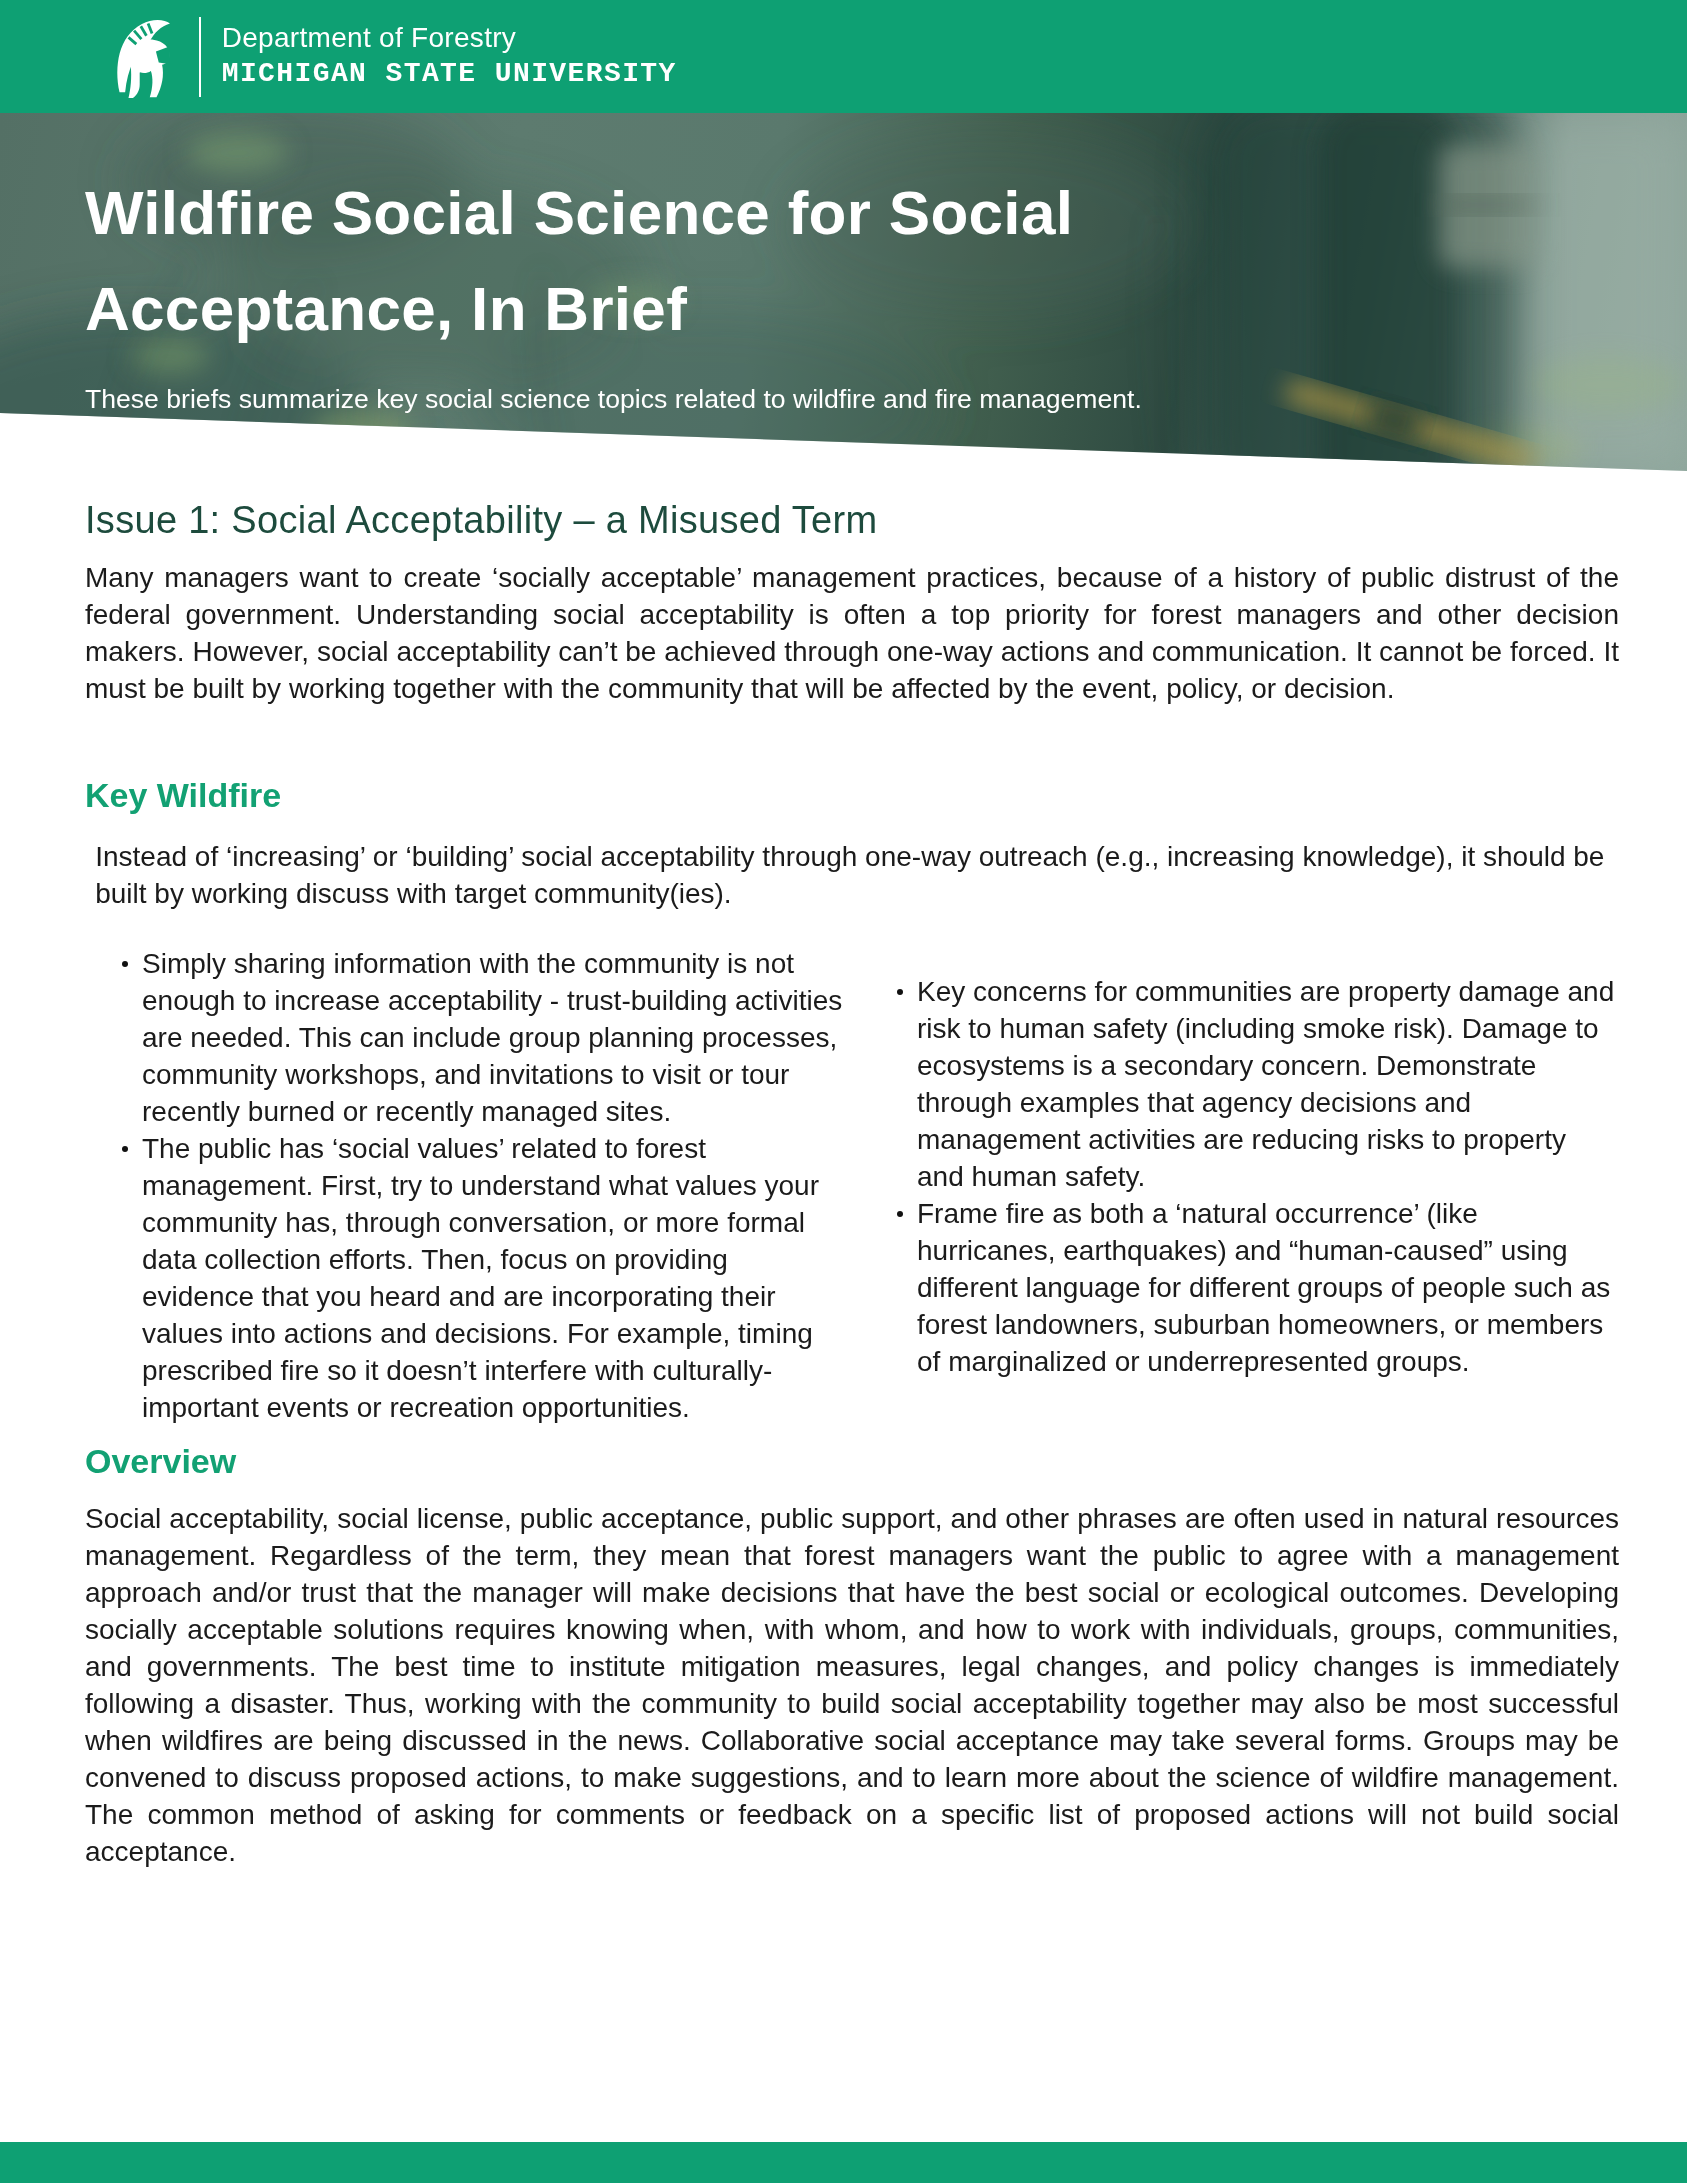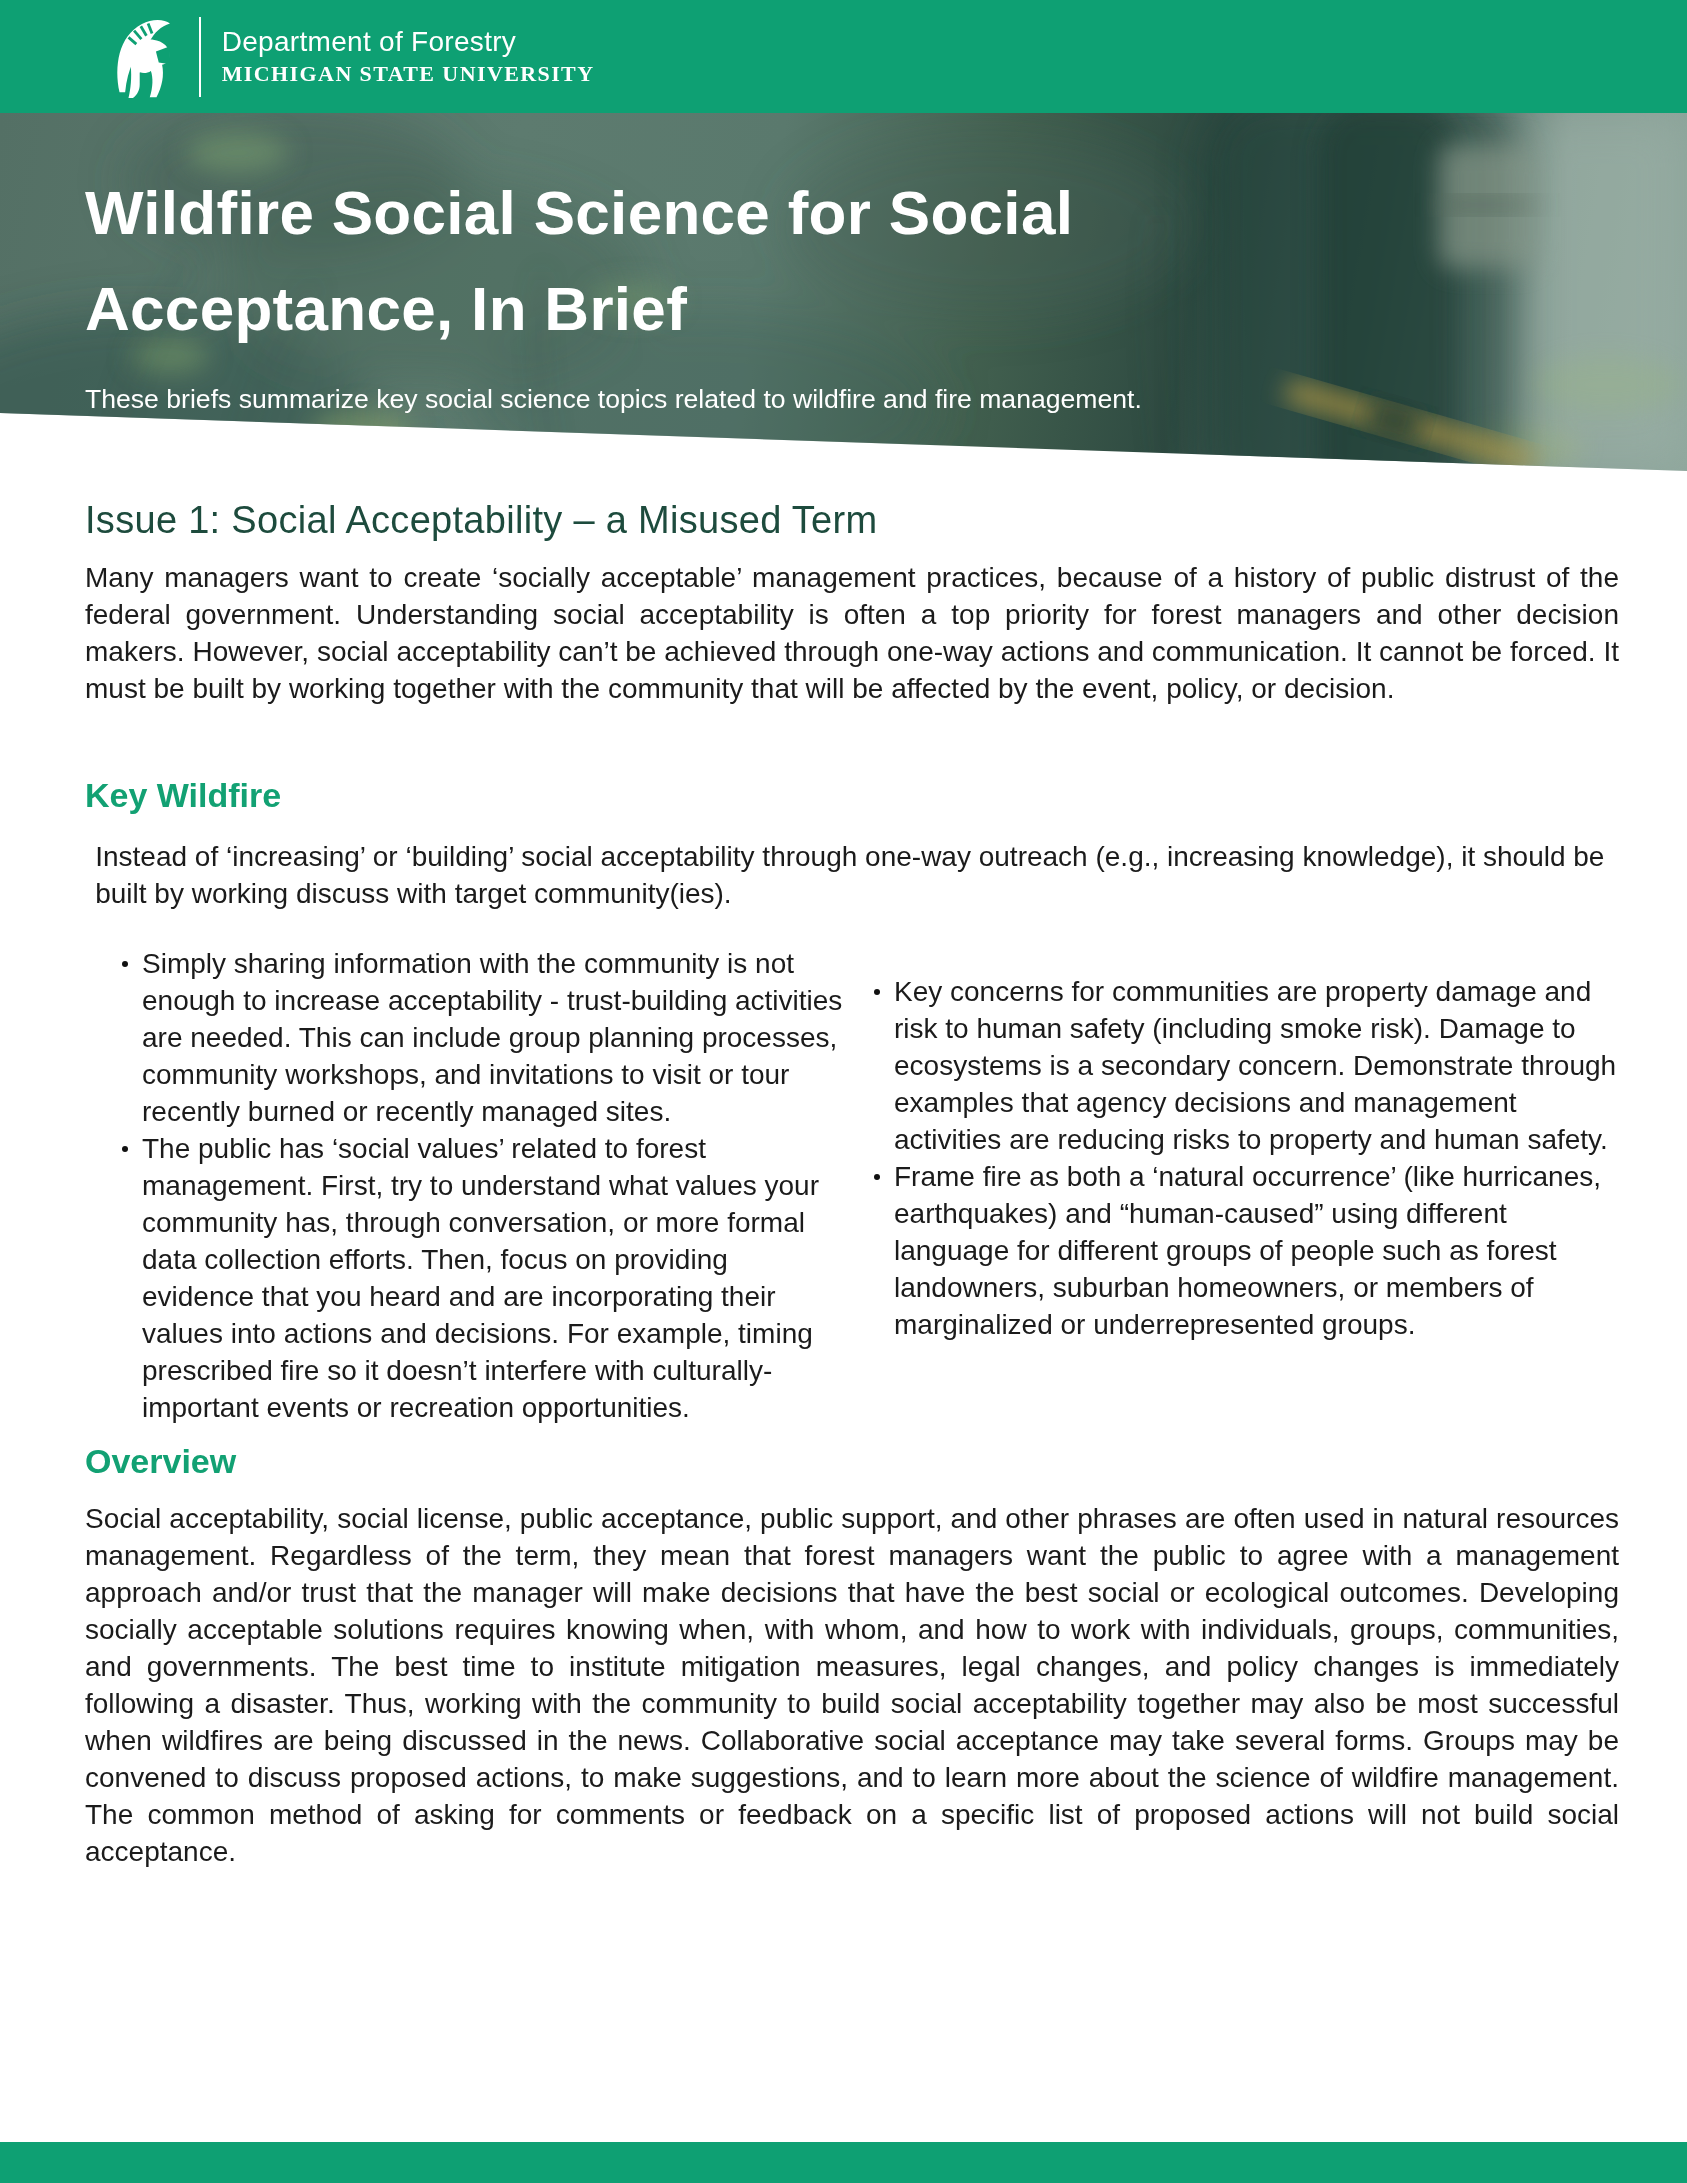--- a/index.html
+++ b/index.html
@@ -32,22 +32,22 @@
   .helmet{width:63px;height:84px;flex:0 0 auto;}
   .logo-slit{stroke:var(--brand);stroke-width:5;fill:none;}
   .logo-divider{
     width:2.3px;height:80px;background:#ffffff;margin:0 20.4px 0 25px;flex:0 0 auto;
   }
   .logo-text{display:flex;flex-direction:column;justify-content:center;}
   .logo-dept{
     color:#ffffff;font-size:28px;font-weight:400;letter-spacing:0.3px;line-height:1.15;
   }
   .logo-univ{
-    color:#ffffff;font-family:Liberation Serif, serif;font-weight:700;
-    font-size:22px;letter-spacing:1.4px;line-height:1.2;margin-top:2.3px;
+    color:#ffffff;font-family:Liberation Mono, monospace;font-weight:700;
+    font-size:28px;letter-spacing:1.4px;line-height:1.2;margin-top:2.3px;
   }
 
   
   .hero{
     position:relative;
     height:358px;
     clip-path:polygon(0 0,100% 0,100% 100%,0 83.8%);
     background:linear-gradient(100deg,
       #547065 0%, #5d7b6f 30%, #5a796d 45%,
       #42604f 58%, #2e4a41 70%, #49655c 80%,
@@ -100,21 +100,21 @@
     color:var(--heading-green);
     font-size:34px;font-weight:700;
     margin-bottom:22.6px;
   }
   .takeaway-intro{
     font-size:28px;line-height:37px;
     padding-left:10.2px;
     margin-bottom:33px;
   }
 
-  .columns{display:flex;margin-bottom:16px;}
+  .columns{display:flex;margin-bottom:16px;gap:23px;}
   .col{font-size:28px;line-height:37px;}
   .col-left{flex:0 0 761px;}
   .col-right{flex:1 1 auto;margin-top:28px;}
   ul.bullets{list-style:none;}
   .col-left ul.bullets{padding-left:57px;}
   .col-right ul.bullets{padding-left:48px;}
   ul.bullets li{position:relative;}
   ul.bullets li::before{
     content:"";position:absolute;left:-20.4px;top:16px;width:6.2px;height:6.2px;
     border-radius:50%;background:#111;

